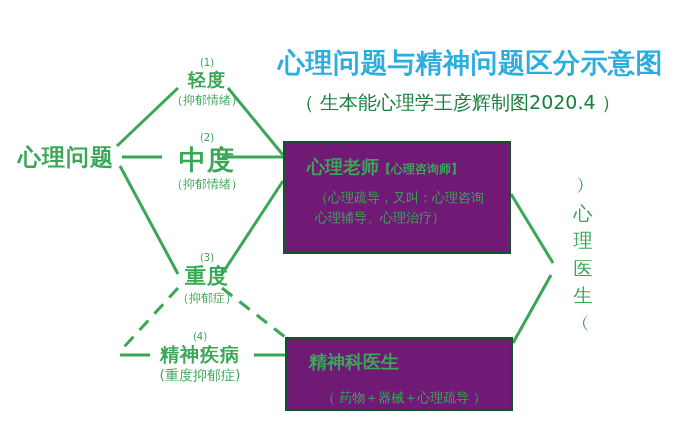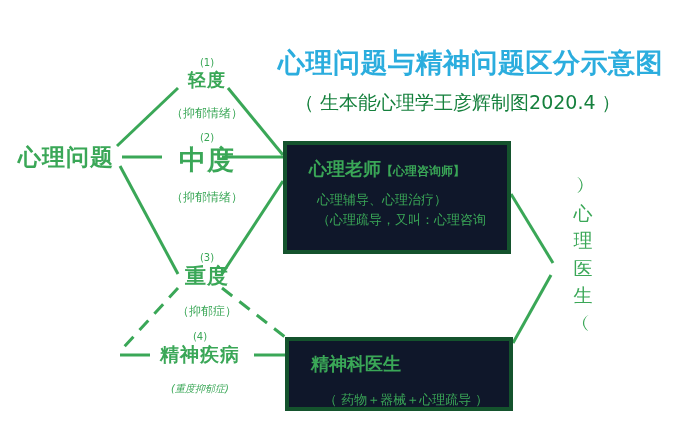--- a/index.html
+++ b/index.html
@@ -25,21 +25,21 @@
     color:#3aa757;
     font-weight:bold;
     letter-spacing:1px;
     white-space:nowrap;
     line-height:1;
   }
   .node-sub{
     color:#3aa757;
     white-space:nowrap;
     line-height:1;
-    margin-top:18px;
+    margin-top:5px;
   }
   .node-idx{
     color:#3aa757;
     font-size:10px;
     line-height:1;
     margin-bottom:3px;
     font-weight:normal;
   }
 
   
@@ -57,27 +57,27 @@
   #n-zhongdu2{ left:152px; top:253px; width:110px; }
   #n-zhongdu2 .node-main{ font-size:21px; }
   #n-zhongdu2 .node-sub{ font-size:12px; }
 
   #n-jingshenwenti{ left:18px; top:344px; }
   #n-jingshenwenti .node-main{ font-size:19px; }
   #n-jingshenwenti .node-sub{ font-size:12px; }
 
   #n-jingshenjibing{ left:140px; top:332px; width:120px; }
   #n-jingshenjibing .node-main{ font-size:19px;text-align:center; }
-  #n-jingshenjibing .node-sub{ font-size:10px; margin-top:20px;font-style:italic; }
+  #n-jingshenjibing .node-sub{ font-size:14px; margin-top:4px; }
 
   
   .box{
     position:absolute;
-    border:4px solid #14532d;
-    background:#0f172a;
+    border:2px solid #14532d;
+    background:#701a75;
     box-sizing:border-box;
   }
   #box-teacher{ left:283px; top:141px; width:228px; height:113px; }
   #box-doctor{ left:285px; top:337px; width:228px; height:74px; }
 
   .box-title{
     color:#3aa757;
     font-weight:bold;
     white-space:nowrap;
   }
@@ -190,22 +190,22 @@
     <div class="node-idx">(4)</div>
     <div class="node-main">精神疾病</div>
     <div class="node-sub">(重度抑郁症)</div>
   </div>
 
   <div class="box" id="box-teacher">
     <div class="box-title">
       <span class="big">心理老师</span><span class="brk">【心理咨询师】</span>
     </div>
     <div class="tbody">
+      <div class="box-line">（心理疏导，又叫：心理咨询</div>
       <div class="box-line">心理辅导、心理治疗）</div>
-      <div class="box-line">（心理疏导，又叫：心理咨询</div>
     </div>
   </div>
 
   <div class="box" id="box-doctor">
     <div class="box-title">
       <span class="big">精神科医生</span>
     </div>
     <div class="tbody">
       <div class="box-line">（ 药物＋器械＋心理疏导 ）</div>
     </div>

